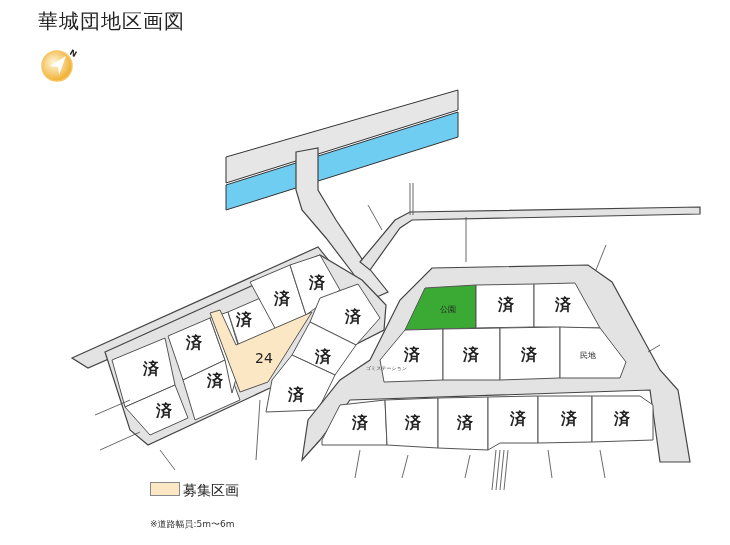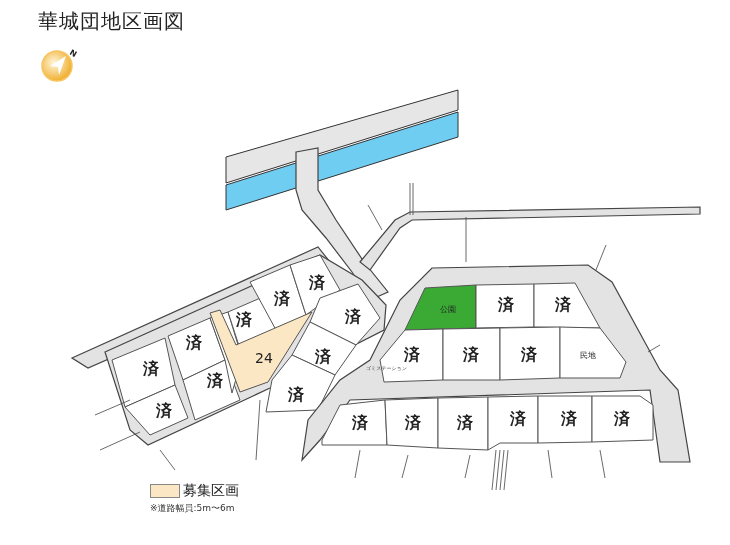--- a/index.html
+++ b/index.html
@@ -1,24 +1,24 @@
 <!DOCTYPE html>
 <html><head>
 <meta charset="utf-8">
 <style>
   html,body{margin:0;padding:0;background:#fff;}
   body{width:730px;height:545px;position:relative;overflow:hidden;font-family:"DejaVu Sans",sans-serif;}
   .title{position:absolute;left:38px;top:8px;font-size:20px;font-weight:normal;color:#222;letter-spacing:1px;}
   .compass{position:absolute;left:40px;top:44px;width:40px;height:40px;}
   svg.map{position:absolute;left:0;top:0;}
   .legend{position:absolute;left:150px;top:482px;}
-  .legend .row{display:flex;align-items:center;}
+  .legend .row{display:flex;align-items:flex-start;}
   .legend .swatch{width:28px;height:12px;background:#fbe7c3;border:1px solid #888;margin-right:3px;}
   .legend .label{font-size:14px;color:#222;}
-  .legend .note{font-size:9px;color:#333;margin-top:2px;}
+  .legend .note{font-size:9px;color:#333;margin-top:18px;}
   .lot-text{font-family:"DejaVu Sans",sans-serif;font-size:16px;fill:#222;font-weight:bold;}
   .small-text{font-family:"DejaVu Sans",sans-serif;font-size:8px;fill:#222;}
   .tiny-text{font-family:"DejaVu Sans",sans-serif;font-size:5px;fill:#333;}
 </style>
 </head>
 <body>
 
 <div class="title">華城団地区画図</div>
 
 <svg class="compass" viewBox="0 0 40 40">

